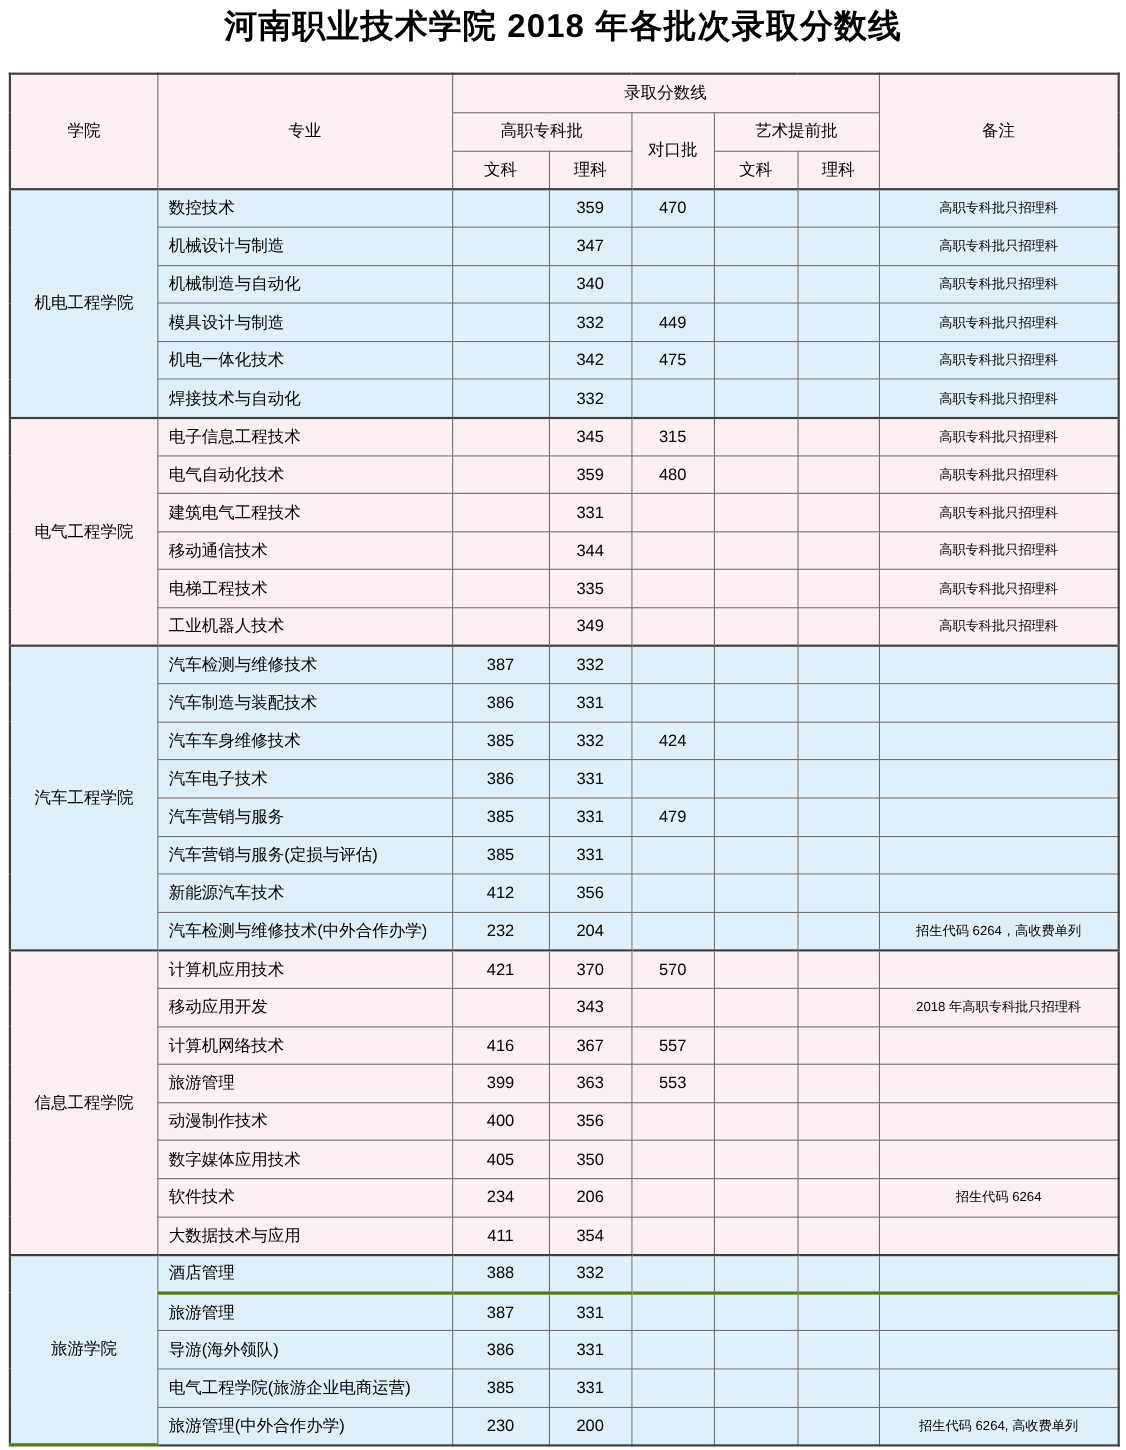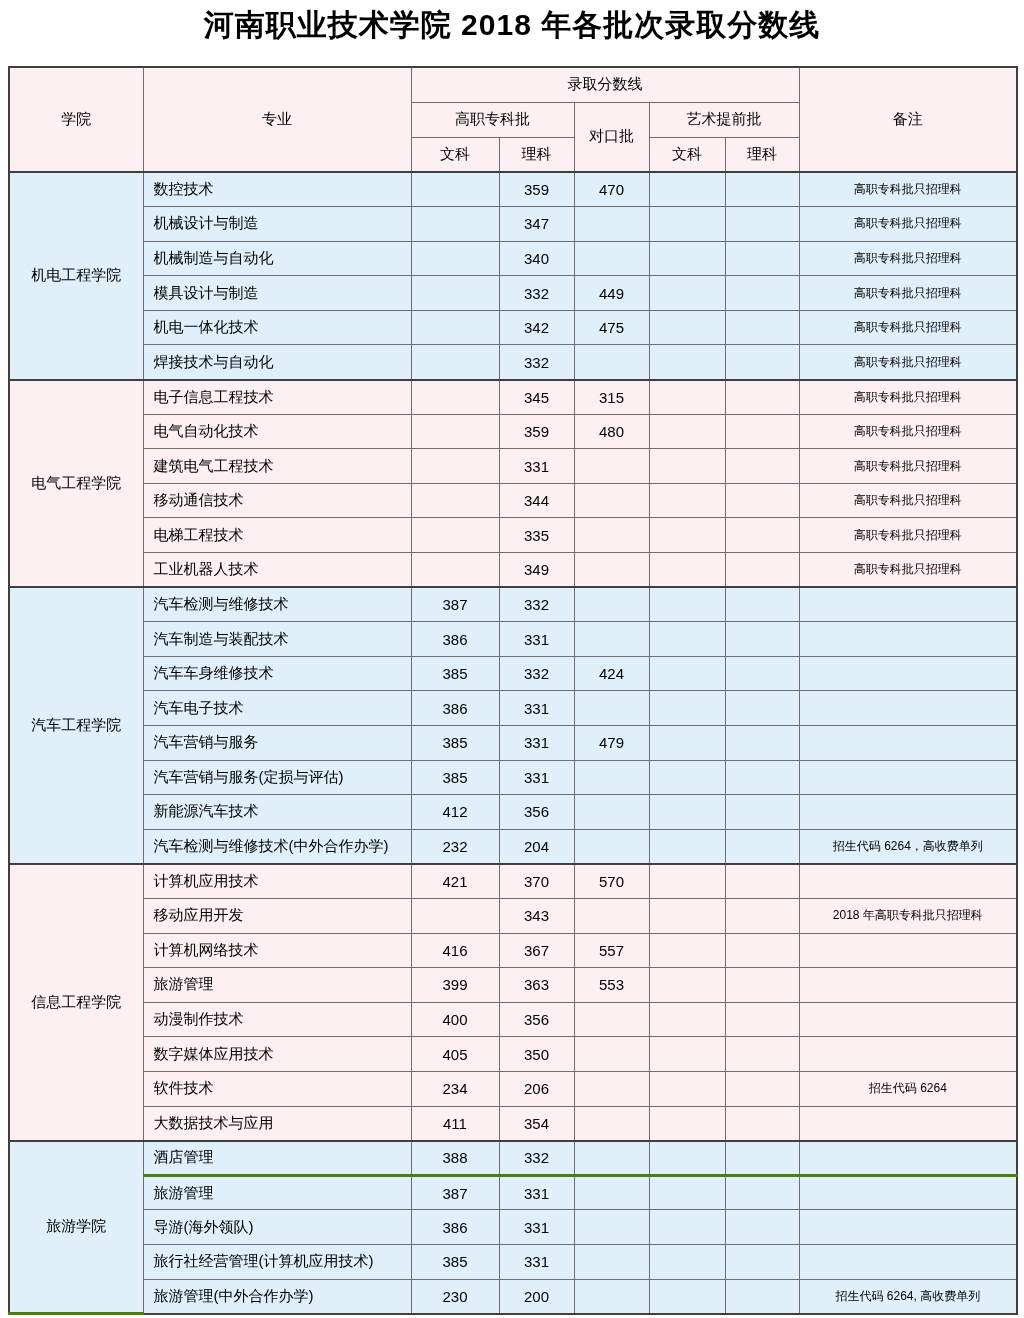--- a/index.html
+++ b/index.html
@@ -368,21 +368,21 @@
         <tr class="blue">
           <td class="major-cell">导游(海外领队)</td>
           <td class="num-cell">386</td>
           <td class="num-cell">331</td>
           <td class="num-cell"></td>
           <td class="num-cell"></td>
           <td class="num-cell"></td>
           <td class="note-cell"></td>
         </tr>
         <tr class="blue">
-          <td class="major-cell">旅行社经营管理(计算机应用技术)</td>
+          <td class="major-cell">电气工程学院(旅游企业电商运营)</td>
           <td class="num-cell">385</td>
           <td class="num-cell">331</td>
           <td class="num-cell"></td>
           <td class="num-cell"></td>
           <td class="num-cell"></td>
           <td class="note-cell"></td>
         </tr>
         <tr class="blue">
           <td class="major-cell">旅游管理(中外合作办学)</td>
           <td class="num-cell">230</td>

